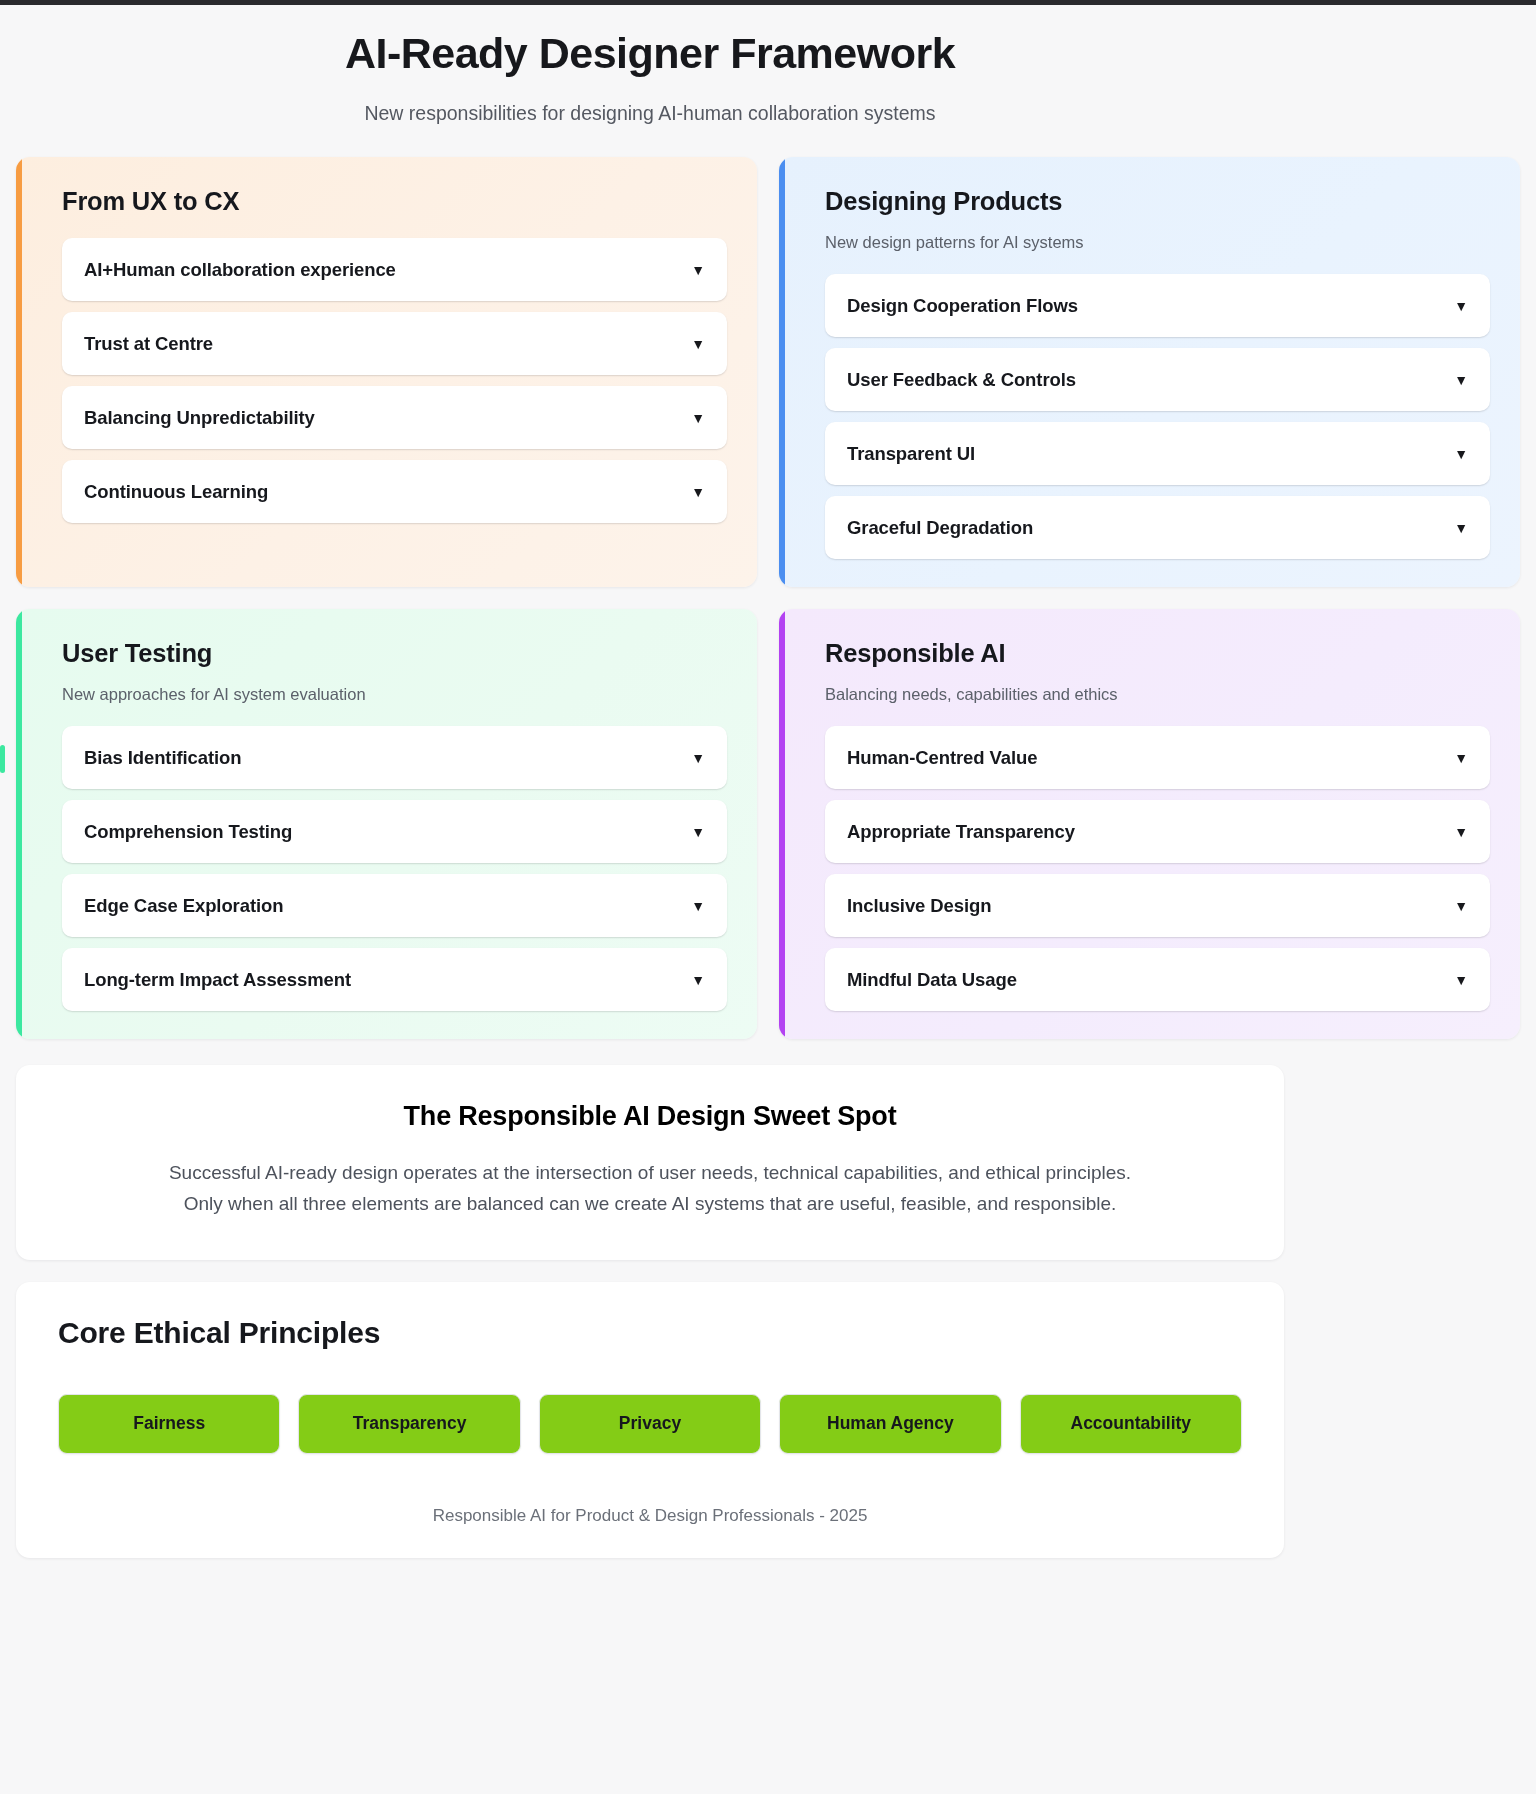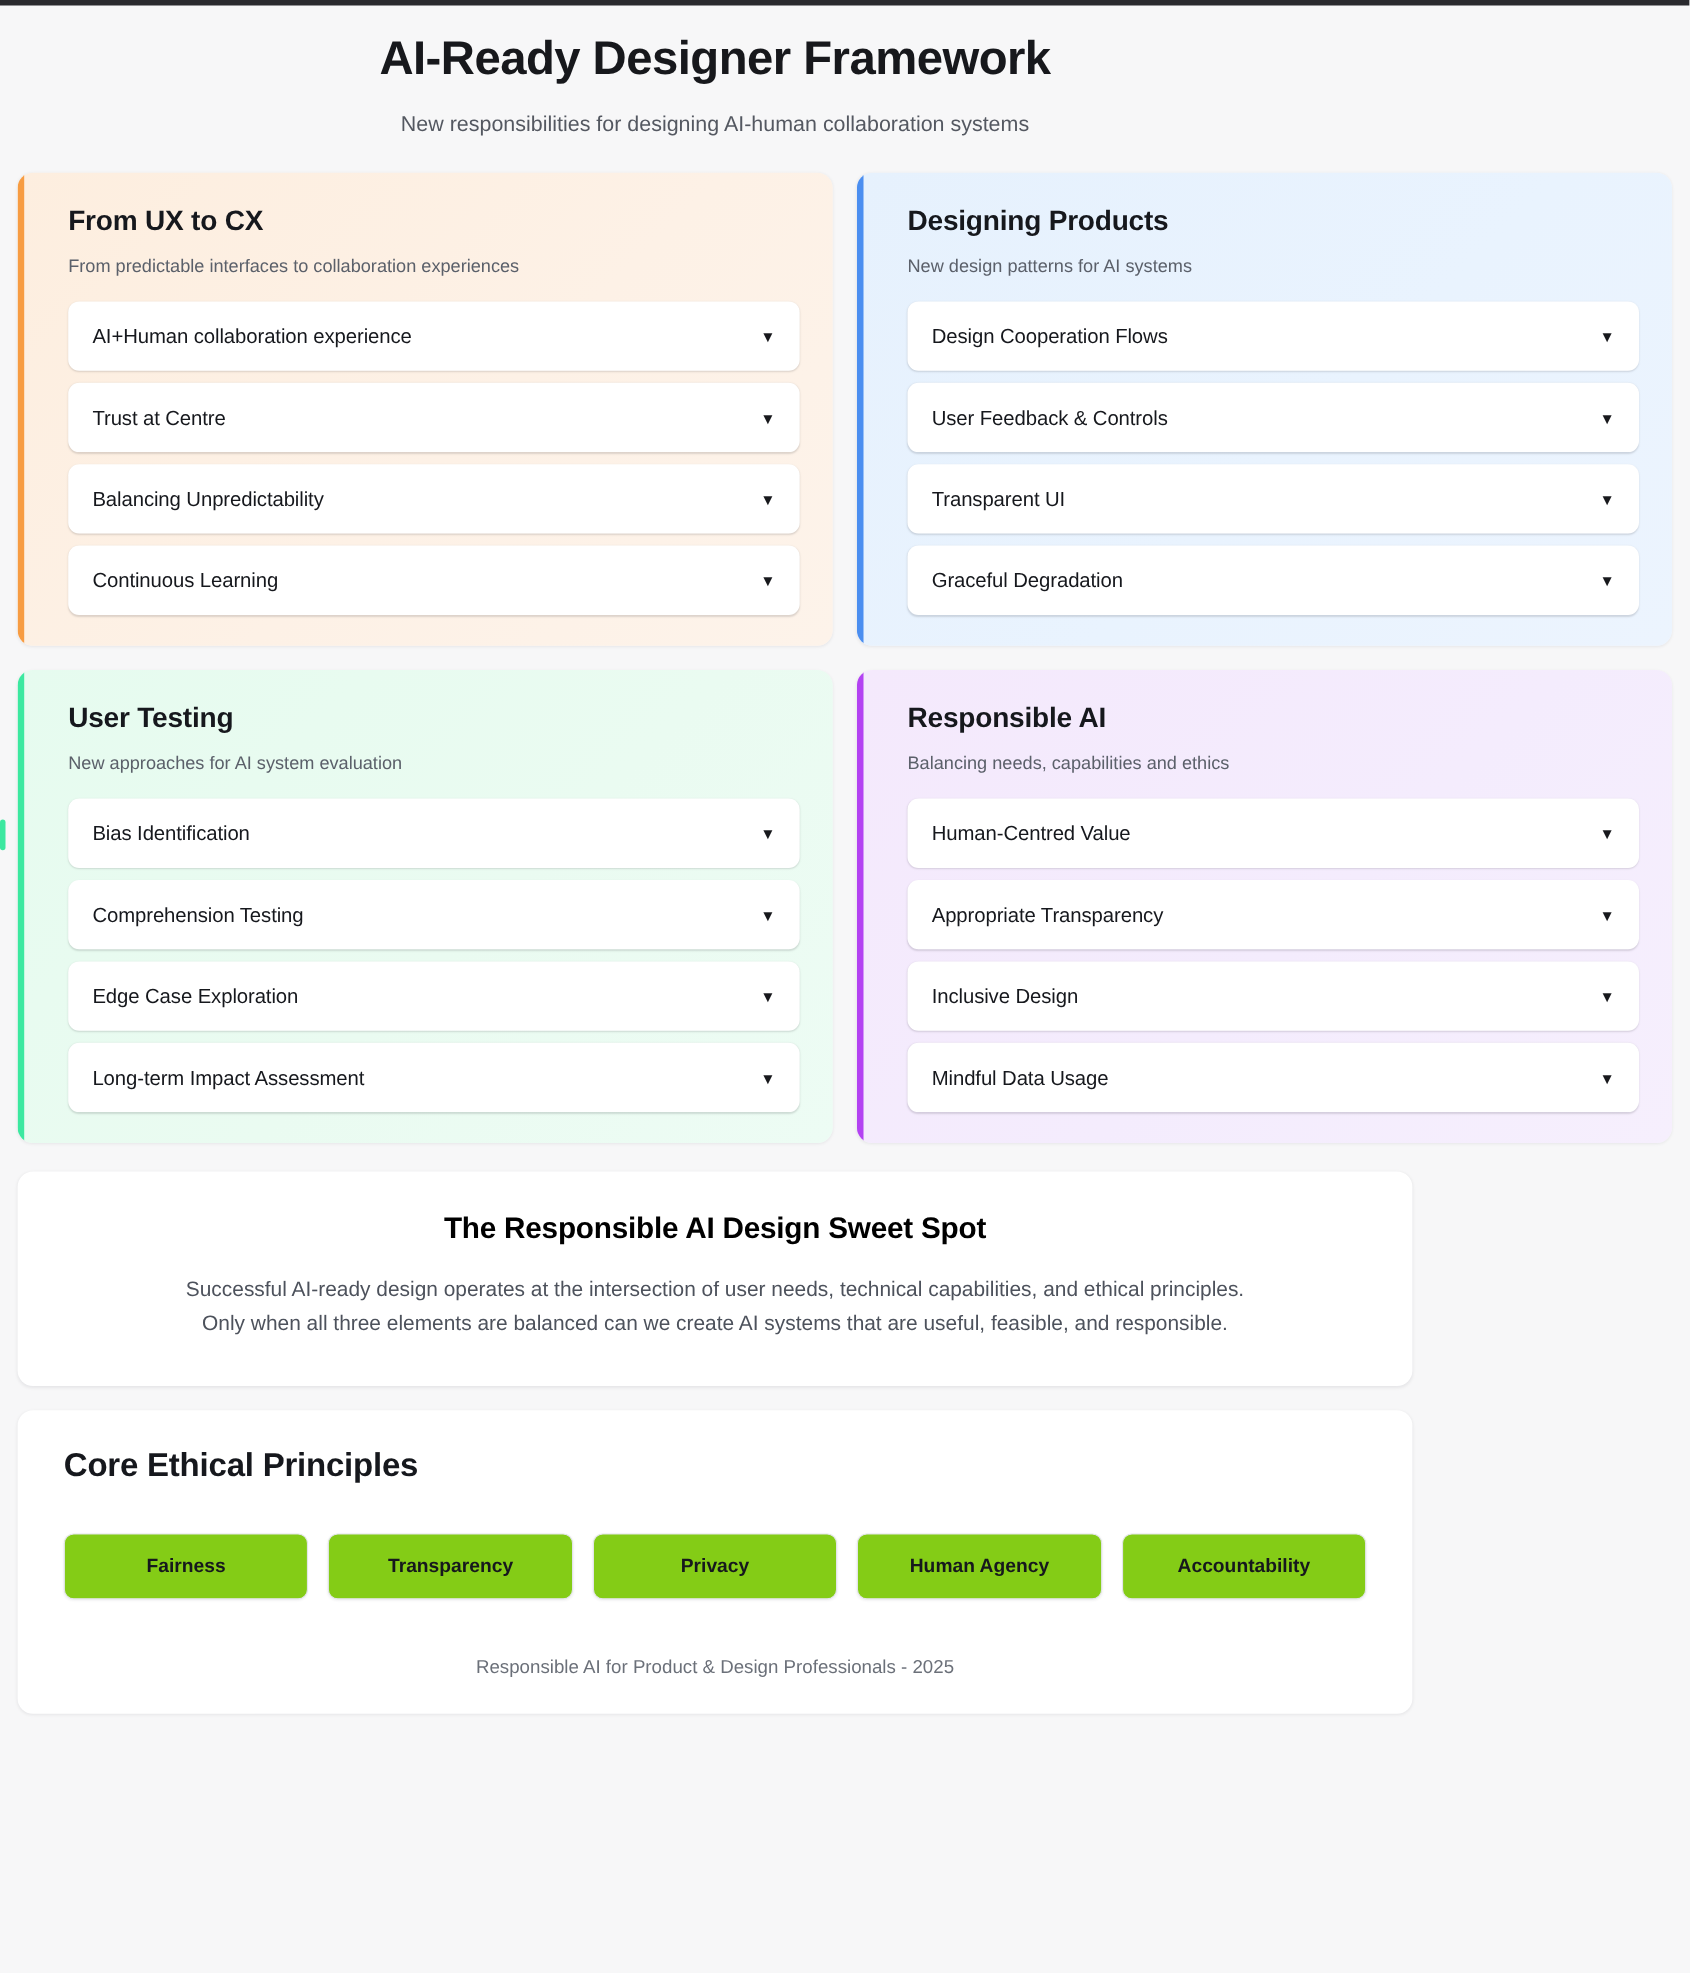--- a/index.html
+++ b/index.html
@@ -131,21 +131,21 @@
     height: 63px;
     display: flex;
     align-items: center;
     justify-content: space-between;
     padding: 0 20px 0 22px;
     box-shadow: 0 1px 2px rgba(16,20,30,0.10), 0 1px 1px rgba(16,20,30,0.04);
     cursor: pointer;
   }
   .acc-label {
     font-size: 18.5px;
-    font-weight: normal;
+    font-weight: bold;
     color: #16181d;
     letter-spacing: -0.1px;
   }
   .acc-chevron {
     font-size: 14px;
     color: #17181c;
     line-height: 1;
     margin-right: 2px;
   }
 
@@ -238,21 +238,20 @@
   <div class="header">
     <h1>AI-Ready Designer Framework</h1>
     <div class="subtitle">New responsibilities for designing AI-human collaboration systems</div>
   </div>
 
   <div class="grid">
 
     <section class="cat-card orange">
       <div class="texture"></div>
       <h2 class="cat-title">From UX to CX</h2>
-      <div class="cat-sub">From predictable interfaces to collaboration experiences</div>
       <div class="items">
         <div class="acc-item">
           <span class="acc-label">AI+Human collaboration experience</span>
           <span class="acc-chevron">▼</span>
         </div>
         <div class="acc-item">
           <span class="acc-label">Trust at Centre</span>
           <span class="acc-chevron">▼</span>
         </div>
         <div class="acc-item">

